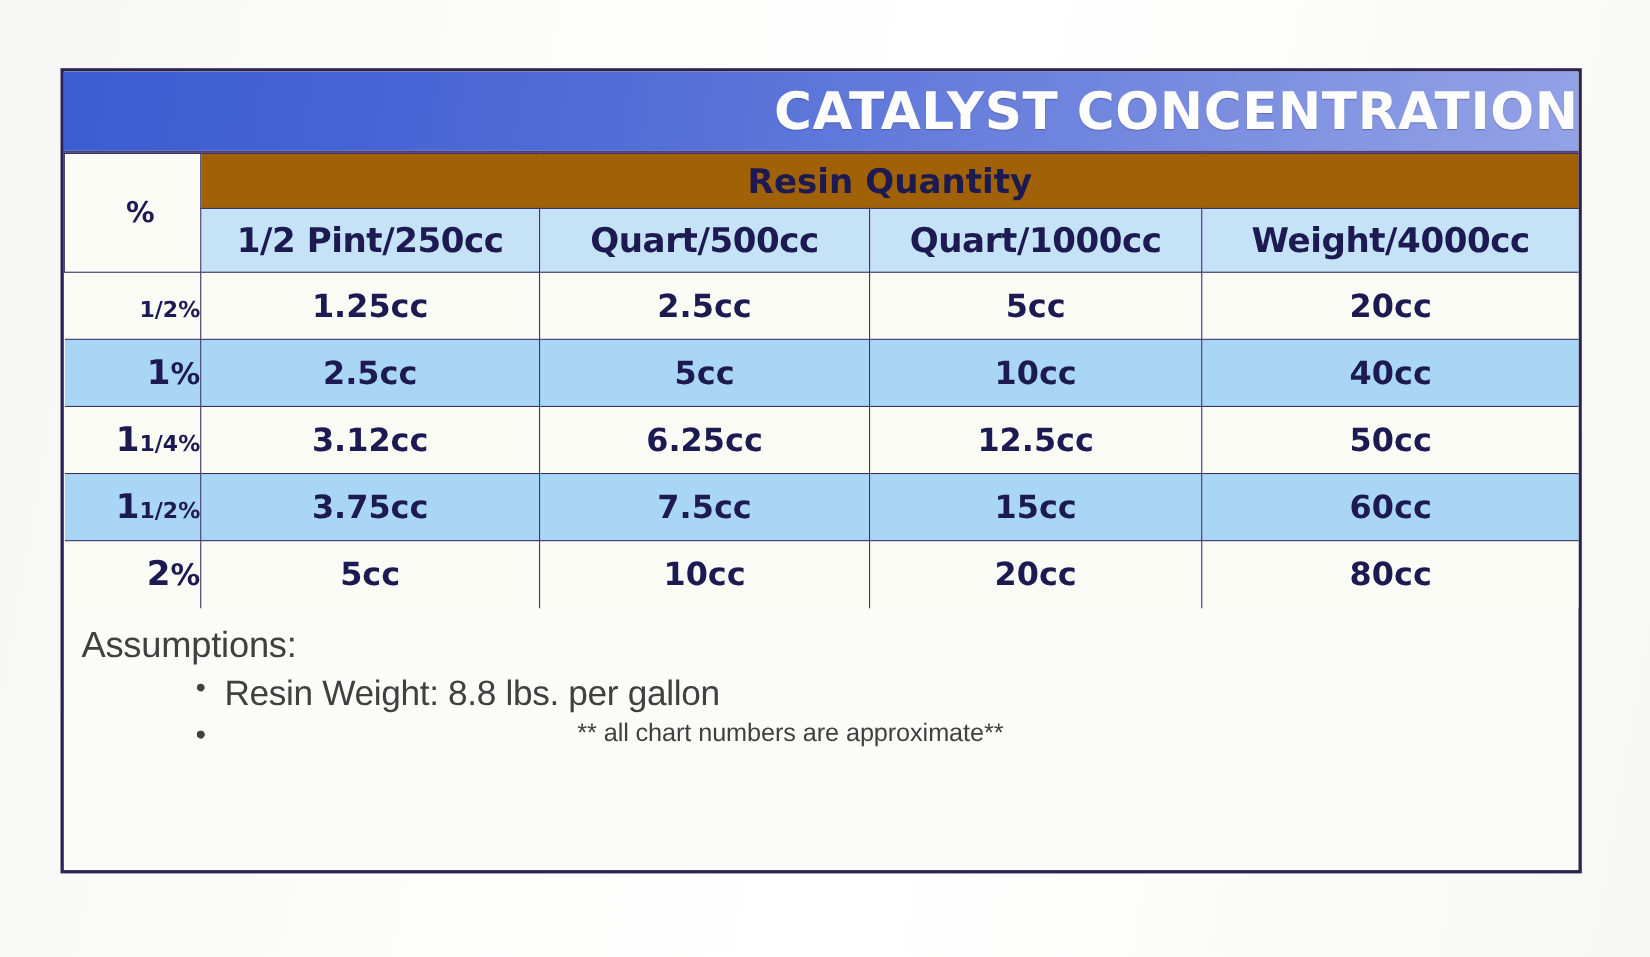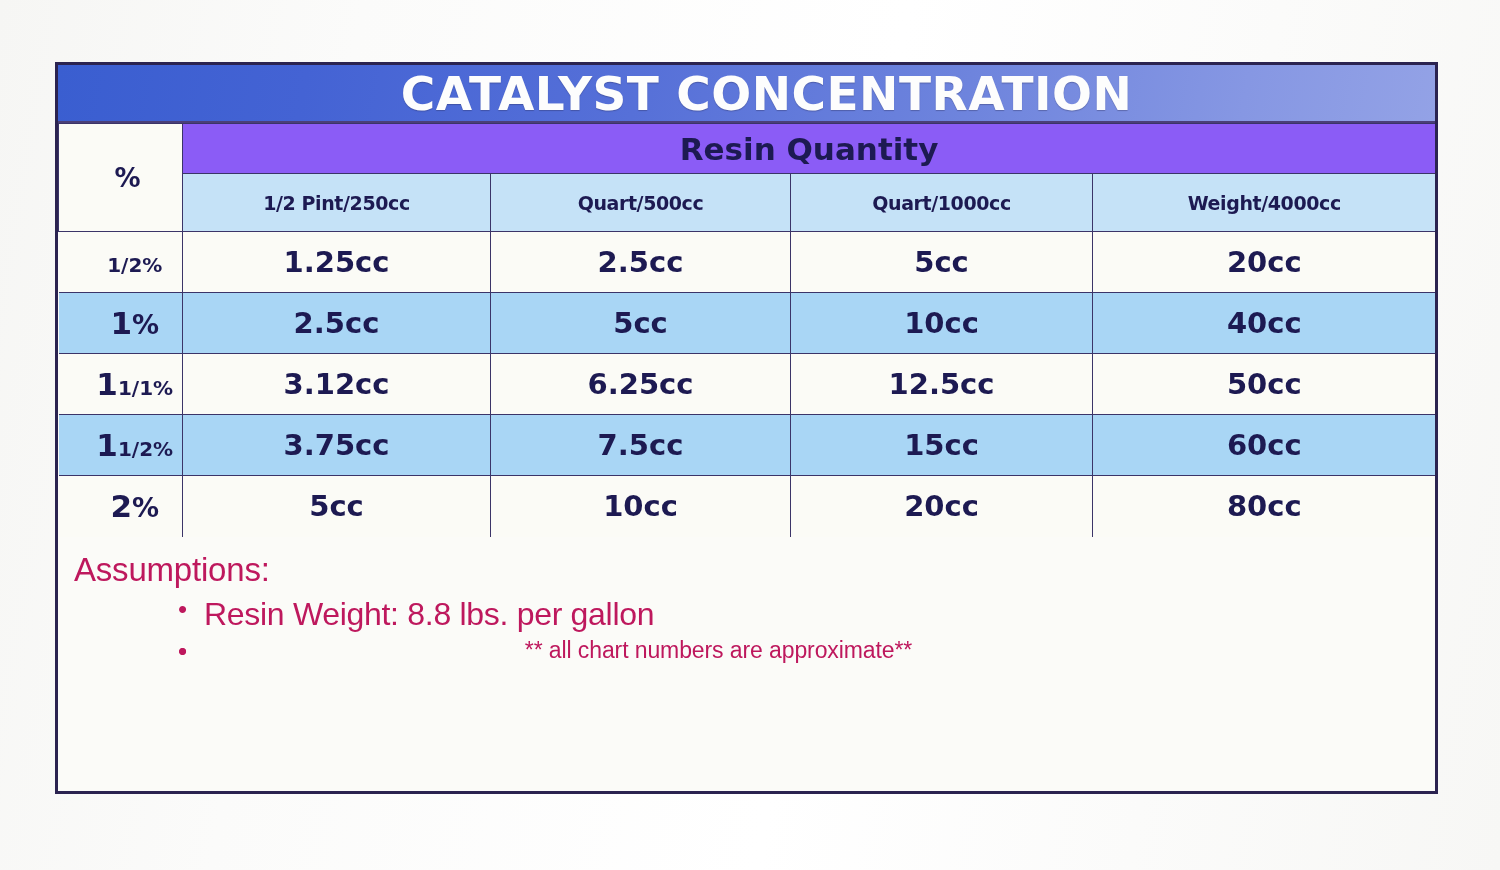--- a/index.html
+++ b/index.html
@@ -35,32 +35,32 @@
     top: 62px;
     width: 1383px;
     height: 732px;
     border: 3px solid #2b2350;
     background: #fbfbf8;
     overflow: hidden;
   }
 
   
   #title-bar {
-    height: 58px;
+    height: 74px;
     background: linear-gradient(100deg,
         #3a5ed0 0%,
         #4463d4 18%,
         #5670d8 42%,
         #6e84dd 66%,
         #8697e3 86%,
         #93a2e6 100%);
     border-bottom: 2px solid #4a3f78;
     display: flex;
     align-items: center;
-    justify-content: center;
+    justify-content: flex-end;
     position: relative;
   }
   #title-text {
     color: #fdfdfd;
     font-family: "DejaVu Sans", sans-serif;
     font-weight: bold;
     font-size: 47px;
     letter-spacing: 0.5px;
     line-height: 1;
     transform: scaleX(1.0);
@@ -92,65 +92,65 @@
   td.corner-pct {
     background: #fbfbf6;
     font-weight: bold;
     font-size: 26px;
     text-align: left;
     padding-left: 14px;
     border-top: none;
     border-left: none;
   }
   td.resin-head {
-    background: #8b5cf6;
+    background: #a16207;
     font-weight: bold;
     font-size: 31px;
     height: 50px;
     border-top: none;
     border-right: none;
   }
   tr.row-resin td { height: 50px; }
 
   tr.row-units td {
     background: #c5e2f7;
     font-weight: bold;
-    font-size: 19px;
+    font-size: 31px;
     height: 58px;
     letter-spacing: -0.4px;
   }
 
   tr.data td {
     height: 61px;
     font-weight: bold;
     font-size: 29px;
   }
   tr.data.alt td { background: #a9d6f5; }
   tr.data.plain td { background: #fbfbf6; }
   tr.data td.rowlabel {
-    text-align: center;
+    text-align: right;
     padding-left: 29px;
     border-left: none;
     white-space: nowrap;
     margin-left: 40px;
   }
   tr.data:last-child td { border-bottom: none; }
   tr.data td:last-child { border-right: none; }
   tr.row-units td:last-child { border-right: none; }
 
   
   .whole { font-size: 31px; }
   .frac  { font-size: 20px; }
   .pctsm { font-size: 20px; }
   .pctbig { font-size: 27px; }
 
   
   #assumptions {
     padding: 14px 0 0 16px;
-    color: #be185d;
+    color: #404040;
     font-family: "Liberation Sans", sans-serif;
   }
   #assumptions-title {
     font-size: 33px;
     letter-spacing: -0.2px;
     margin-bottom: 4px;
   }
   ul.alist {
     list-style: none;
     margin: 0 0 0 104px;
@@ -221,21 +221,21 @@
 
         <tr class="data alt">
           <td class="rowlabel"><span class="whole">1</span><span class="pctbig">%</span></td>
           <td>2.5cc</td>
           <td>5cc</td>
           <td>10cc</td>
           <td>40cc</td>
         </tr>
 
         <tr class="data plain">
-          <td class="rowlabel"><span class="whole">1</span><span class="frac">1/1</span><span class="pctsm">%</span></td>
+          <td class="rowlabel"><span class="whole">1</span><span class="frac">1/4</span><span class="pctsm">%</span></td>
           <td>3.12cc</td>
           <td>6.25cc</td>
           <td>12.5cc</td>
           <td>50cc</td>
         </tr>
 
         <tr class="data alt">
           <td class="rowlabel"><span class="whole">1</span><span class="frac">1/2</span><span class="pctsm">%</span></td>
           <td>3.75cc</td>
           <td>7.5cc</td>

